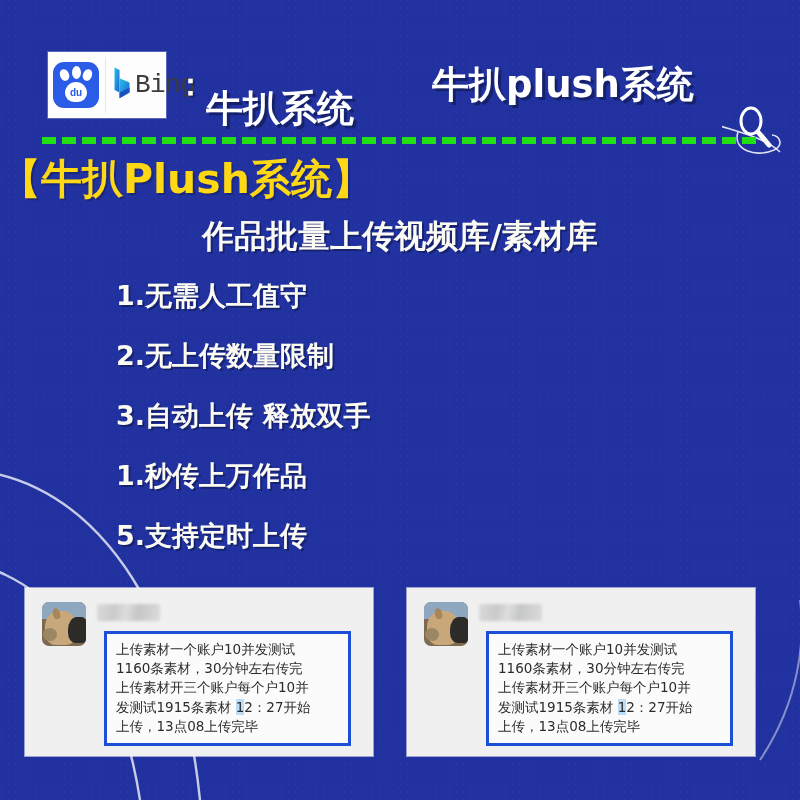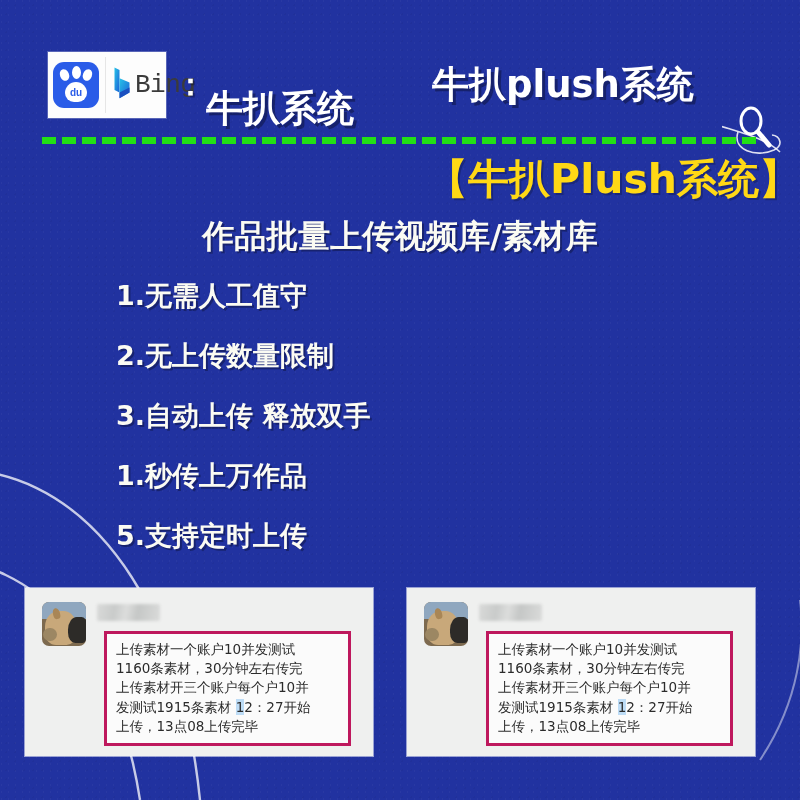--- a/index.html
+++ b/index.html
@@ -69,21 +69,21 @@
 
   
   #dash-rule{
     position:absolute;left:42px;top:137px;width:716px;height:7px;
     background:repeating-linear-gradient(to right,
       #22e015 0 14px, rgba(0,0,0,0) 14px 20px);
   }
 
   
   #yellow-title{
-    position:absolute;left:0;top:155px;width:800px;text-align:right;
+    position:absolute;left:0;top:155px;width:800px;text-align:left;
     color:#ffd815;font-weight:bold;font-size:41px;line-height:48px;
     font-family:"DejaVu Sans","Liberation Sans",sans-serif;
     text-shadow:2px 2px 0 rgba(0,0,0,.22);
     white-space:nowrap;
   }
   #lines{position:absolute;left:0;top:206px;width:800px;}
   .line{
     color:#fbfbf3;font-weight:bold;line-height:60px;height:60px;
     white-space:nowrap;
     font-family:"DejaVu Sans","Liberation Sans",sans-serif;
@@ -122,21 +122,21 @@
     position:absolute;left:3%;top:58%;width:30%;height:30%;
     background:#9c8763;border-radius:50%;
   }
   .name-blur{
     margin-left:11px;margin-top:2px;width:63px;height:17px;
     background:linear-gradient(100deg,#d9dad9 0%,#c9cbca 28%,#dcdddc 46%,#c5c7c6 64%,#dadbda 100%);
     filter:blur(1.6px);border-radius:2px;
   }
   .bubble{
     position:absolute;left:79px;top:43px;width:247px;
-    background:#fbfbfb;border:3px solid #be185d;
+    background:#fbfbfb;border:3px solid #1d4ed8;
     padding:6px 7px 7px 9px;box-sizing:border-box;
   }
   .bubble p{
     margin:0;color:#2b2b2b;font-size:13.5px;line-height:19.2px;
     font-family:"DejaVu Sans","Liberation Sans",sans-serif;
     white-space:nowrap;
   }
   .hl{background:#bddcf6;}
 </style>
 </head>

